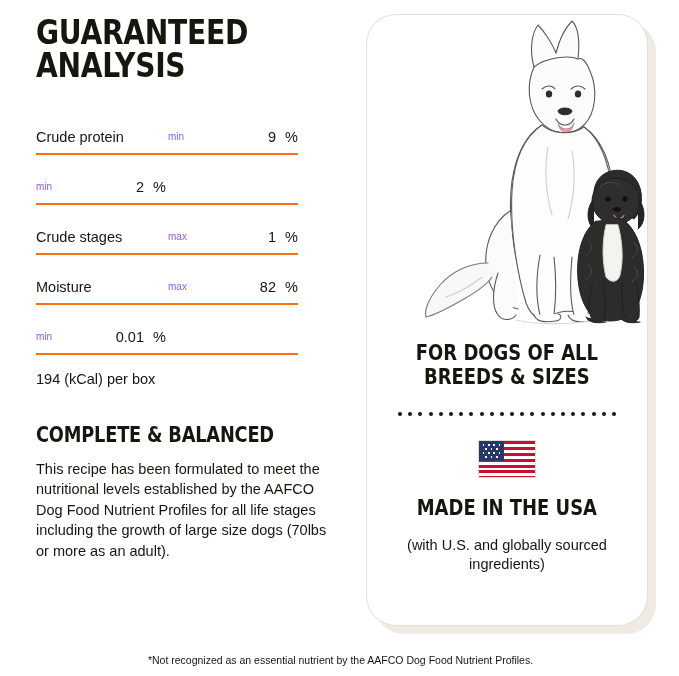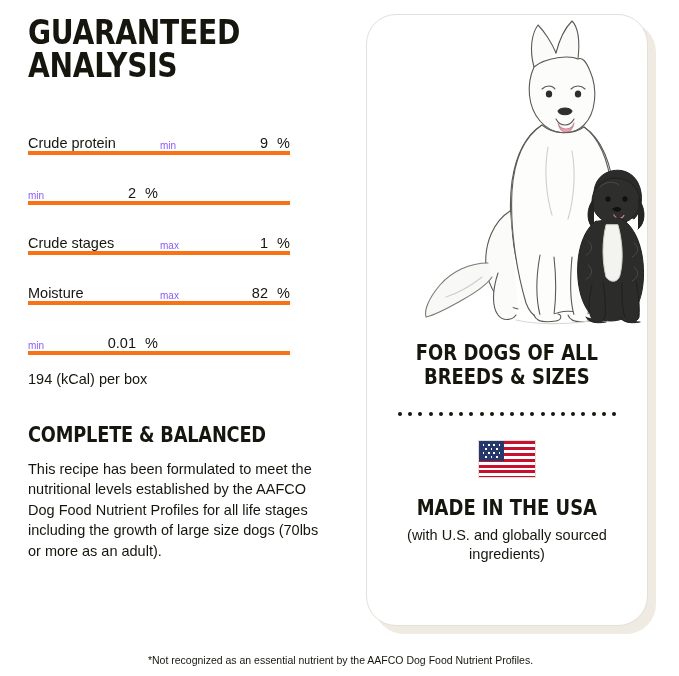--- a/index.html
+++ b/index.html
@@ -20,21 +20,21 @@
     position: relative;
     width: 679px;
     height: 676px;
     display: flex;
     flex-direction: row;
   }
 
   
   .left-col {
     width: 352px;
-    padding: 16px 0 0 28px;
+    padding: 16px 0 0 36px;
     position: relative;
   }
   .ga-title {
     font-family: "DejaVu Sans Condensed", "Liberation Sans", sans-serif;
     font-weight: bold;
     font-size: 34px;
     line-height: 0.98;
     letter-spacing: -0.3px;
     color: #16160f;
     text-transform: uppercase;
@@ -42,22 +42,22 @@
     max-width: 280px;
     transform: scaleX(0.92);
     transform-origin: left top;
   }
   .ga-table {
     width: 262px;
     margin-left: 0;
   }
   .ga-row {
     display: flex;
-    align-items: flex-end;
-    border-bottom: 4px solid #f97316;
+    align-items: center;
+    border-bottom: 2px solid #f97316;
     height: 50px;
     padding-bottom: 0;
   }
   .ga-row:first-child { border-top: none; }
   .ga-name {
     flex: 1 1 auto;
     font-size: 14.5px;
     color: #16160f;
     padding-top: 16px;
   }
@@ -217,21 +217,21 @@
     text-align: center;
     color: #16160f;
     margin: 18px 0 0 0;
     transform: scaleX(0.95);
   }
   .usa-sub {
     font-size: 14.5px;
     line-height: 1.3;
     text-align: center;
     color: #16160f;
-    margin: 6px 0 0 0;
+    margin: 16px 0 0 0;
     width: 215px;
   }
 
   
   .footnote {
     position: absolute;
     left: 0;
     bottom: 10px;
     width: 679px;
     font-size: 10.5px;

